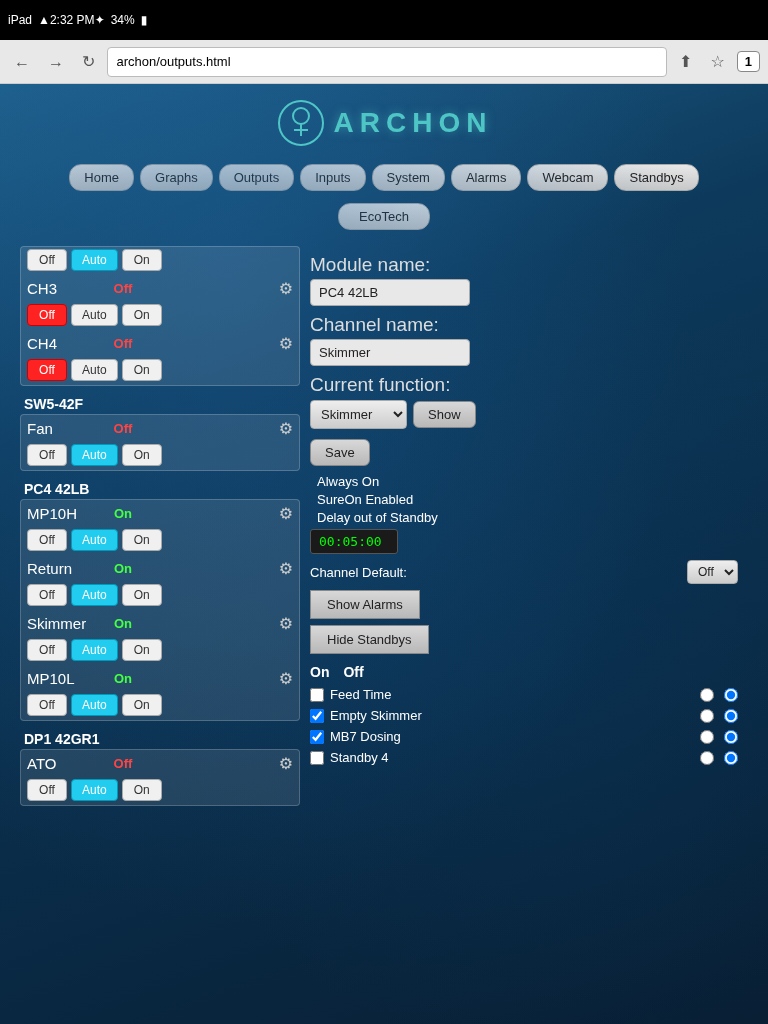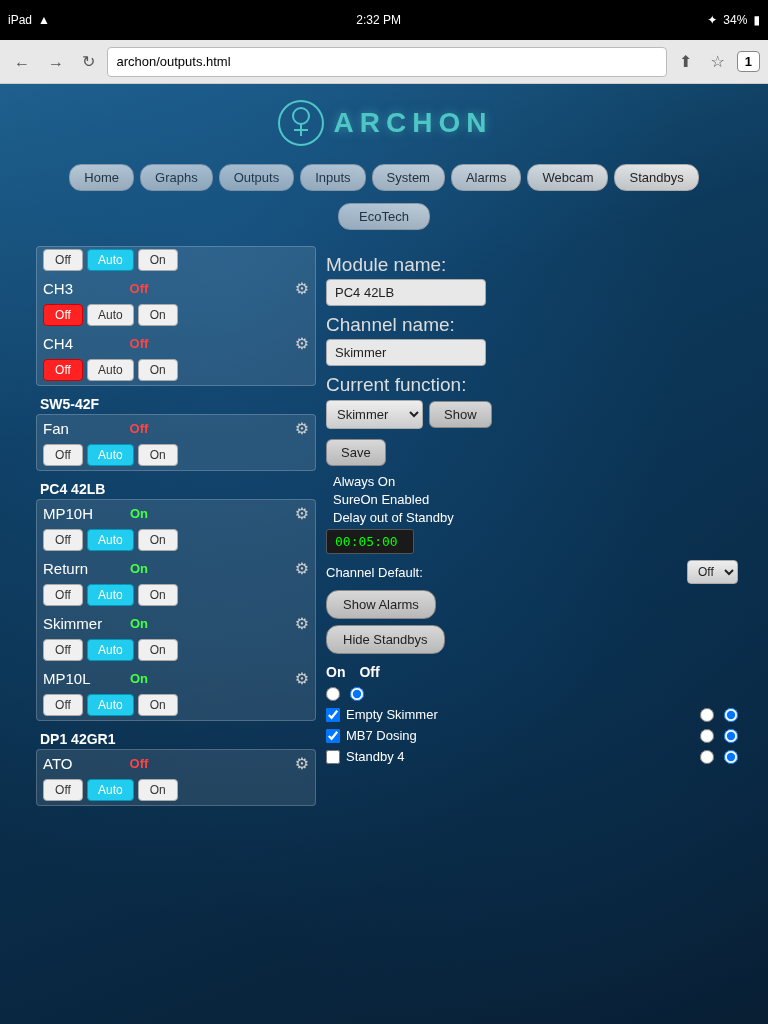--- a/index.html
+++ b/index.html
@@ -11,21 +11,21 @@
       font-size: 14px;
       background: #1a4a6b;
       overflow-x: hidden;
     }
 
     
     .status-bar {
       background: #000;
       color: #fff;
       display: flex;
-      justify-content: space-between;
+      justify-content: flex-start;
       align-items: center;
       height: 40px;
       padding: 18px 8px;
       font-size: 12px;
     }
     .status-left { display: flex; align-items: center; gap: 6px; }
     .status-right { display: flex; align-items: center; gap: 6px; }
 
     
     .browser-bar {
@@ -138,21 +138,21 @@
       color: #222;
       margin: 4px auto;
       display: block;
       width: fit-content;
     }
 
     
     .content-layout {
       display: flex;
       gap: 10px;
-      padding: 8px 30px 0 36px;
+      padding: 8px 30px 0 20px;
       position: relative;
       z-index: 1;
     }
 
     
     .device-list {
       flex: 0 0 280px;
     }
 
     .section-header {
@@ -313,21 +313,21 @@
       border-radius: 4px;
       padding: 3px 6px;
       font-size: 12px;
       color: #222;
       cursor: pointer;
     }
 
     .show-alarms-btn, .hide-standbys-btn {
       background: linear-gradient(to bottom, #d8d8d8, #b8b8b8);
       border: 1px solid #888;
-      border-radius: 12px;
+      border-radius: 0;
       padding: 6px 16px;
       font-size: 13px;
       cursor: pointer;
       color: #222;
       margin: 6px 0;
       display: block;
     }
 
     
     .standbys-section {
@@ -614,20 +614,24 @@
       
       <div class="standbys-section">
         <div class="standbys-header">
           <div class="on-off-header">
             <span>On</span>
             <span>Off</span>
           </div>
         </div>
 
         <div class="standby-row">
+          <div class="standby-name">
+            <input type="checkbox" style="">
+            <span>Feed Time</span>
+          </div>
           <div class="radio-group">
             <label class="radio-on">
               <input type="radio" name="feedtime" style="">
             </label>
             <label class="radio-off">
               <input type="radio" name="feedtime" checked="" style="">
             </label>
           </div>
         </div>
 

